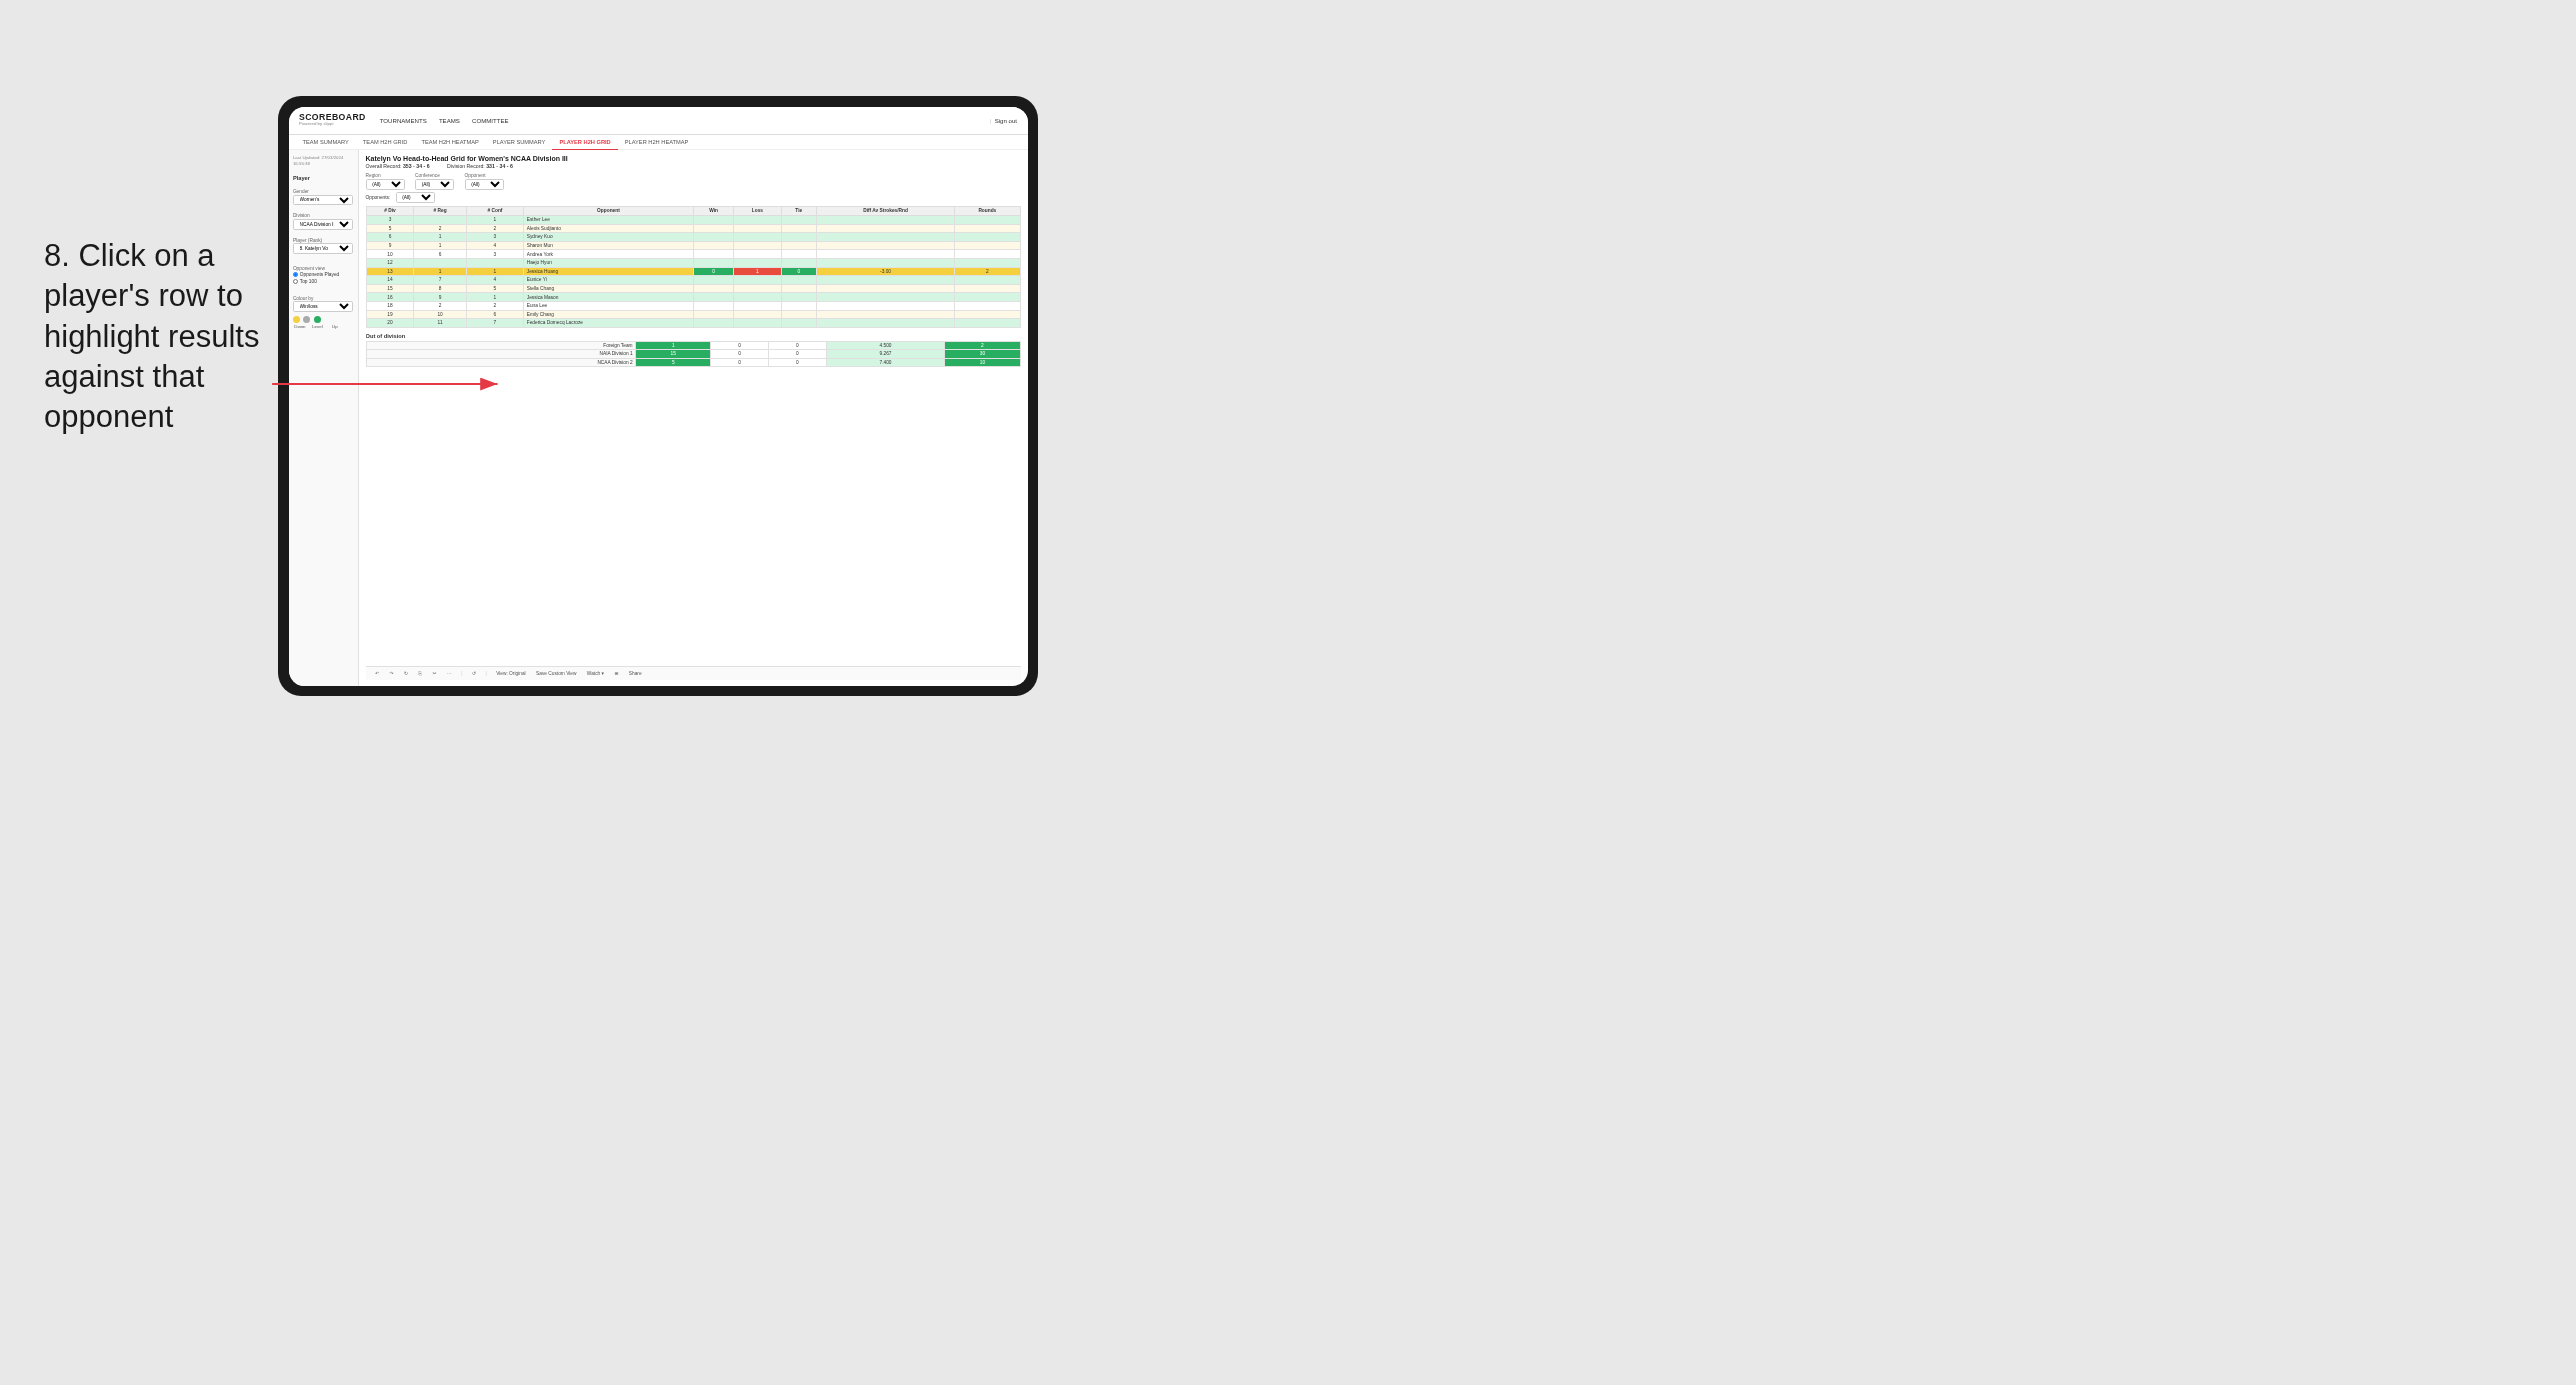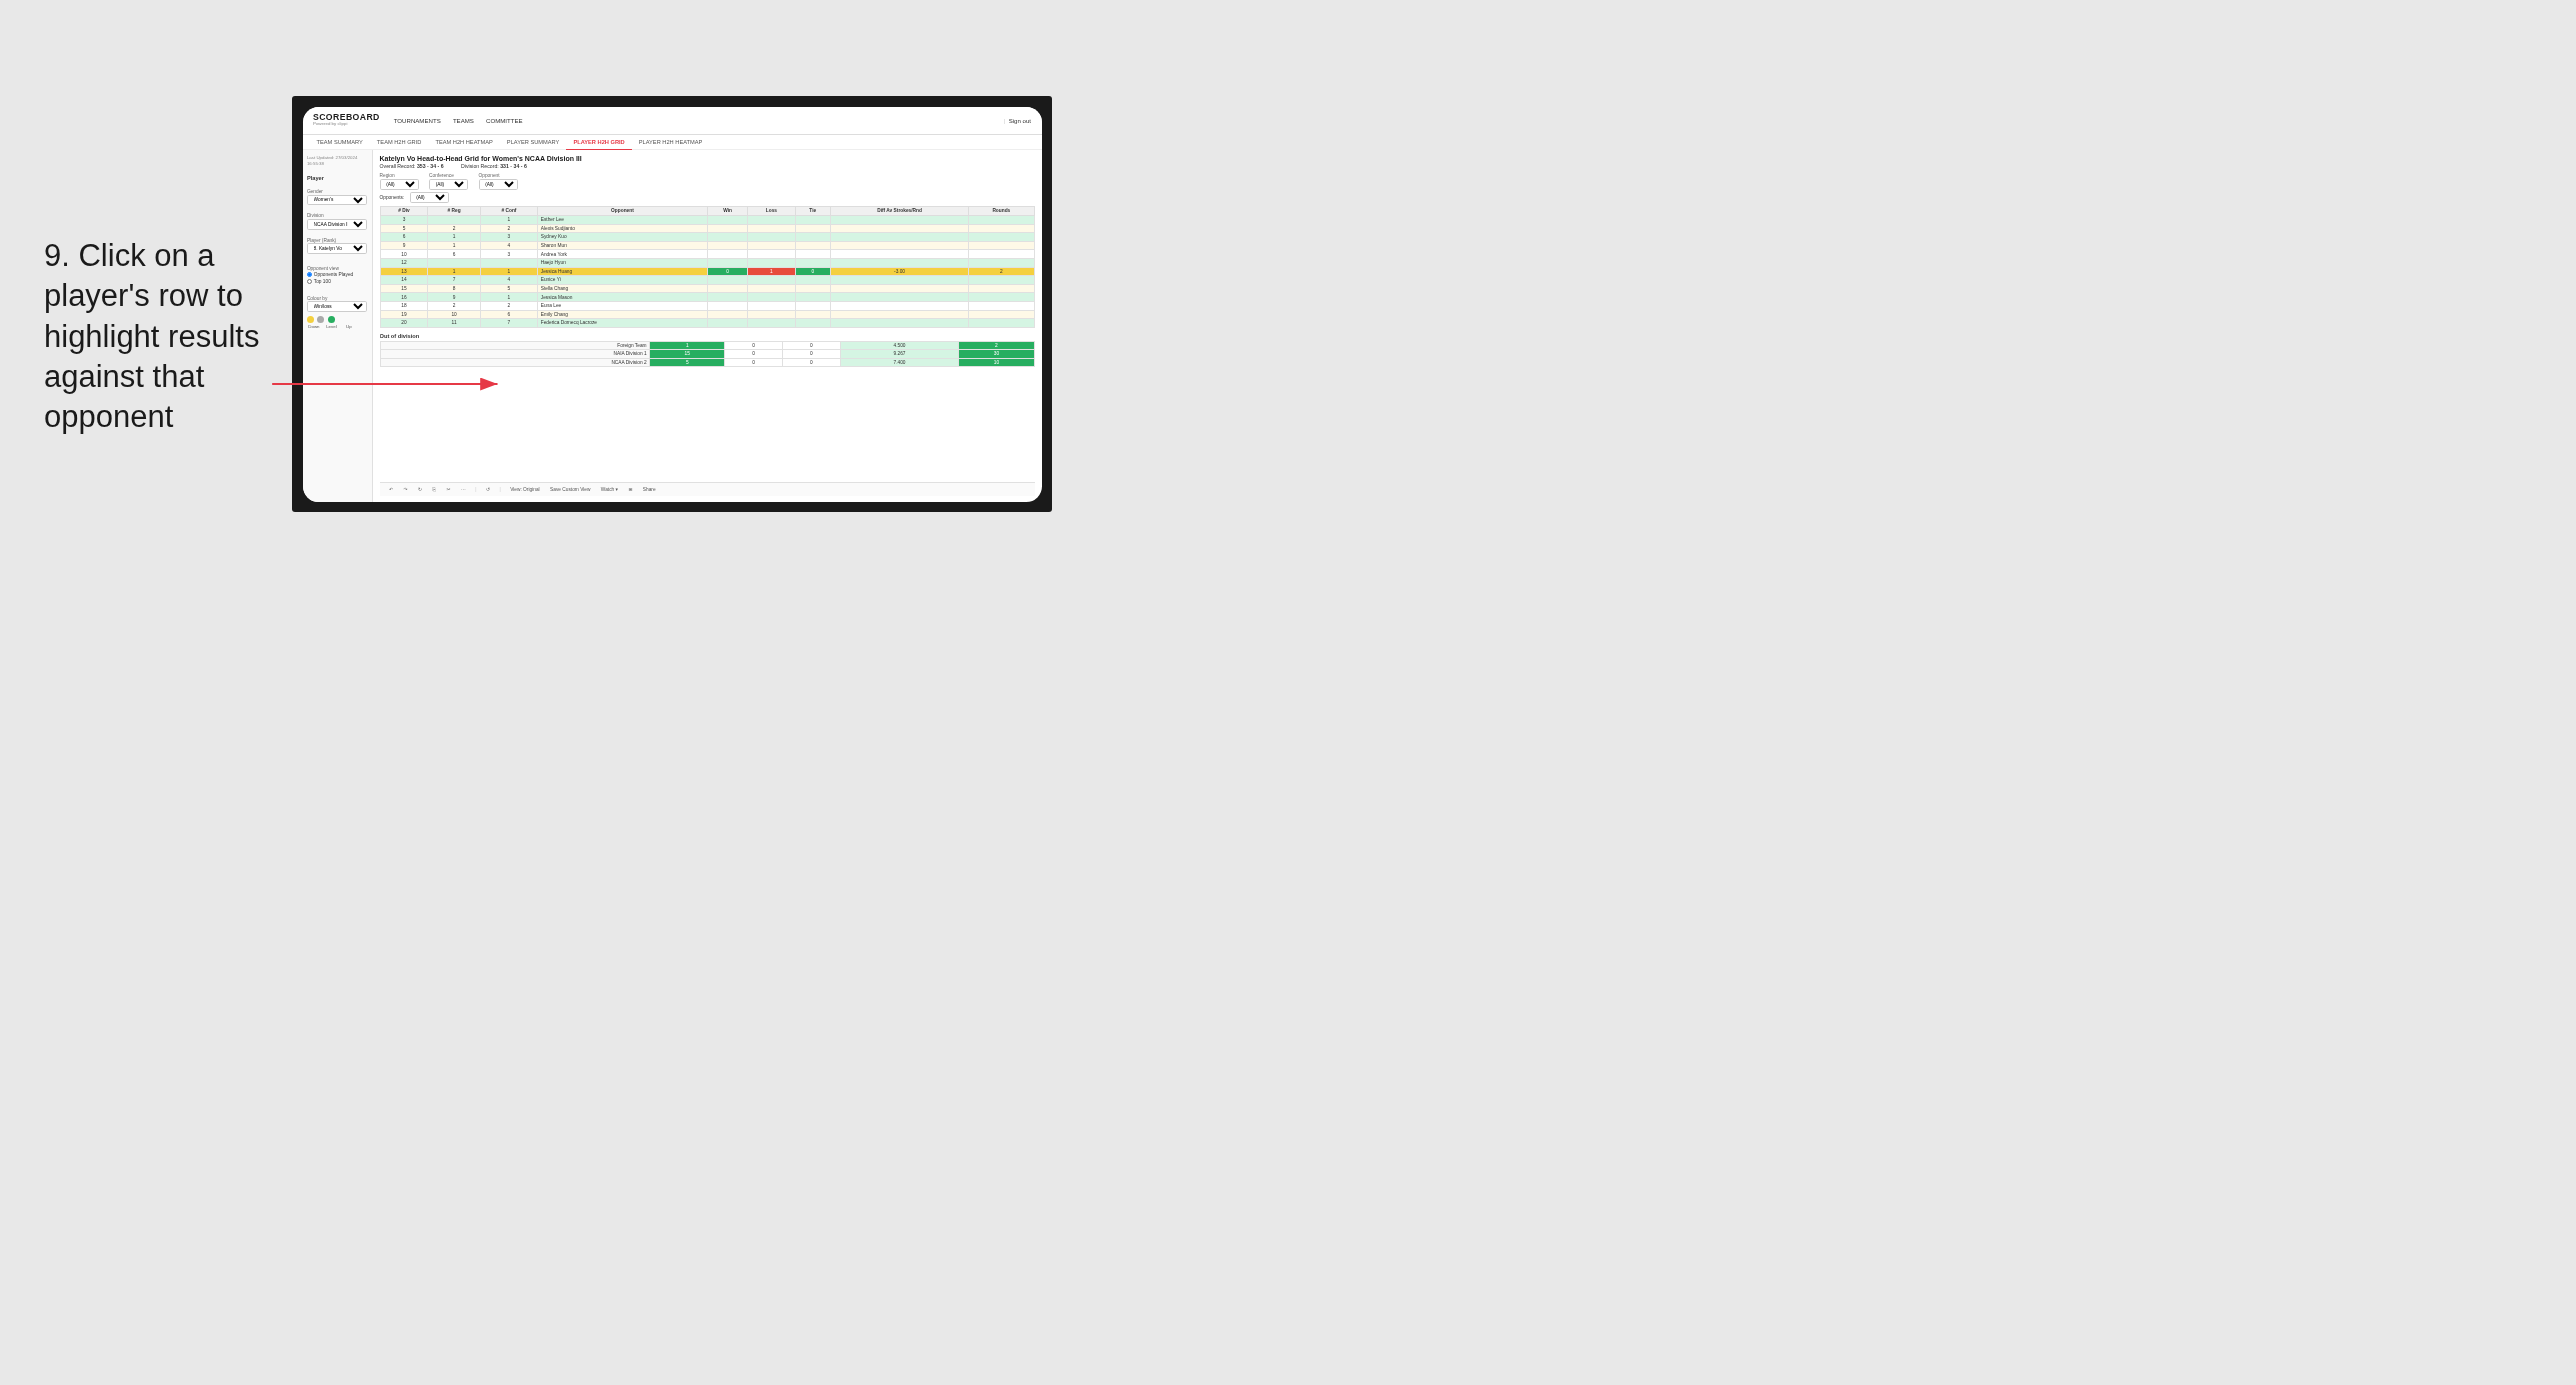--- a/index.html
+++ b/index.html
@@ -8,26 +8,26 @@
       font-family: Arial, sans-serif;
       width: 2576px;
       height: 1386px;
       overflow: hidden;
       position: relative;
     }
 
     
     .tablet-frame {
       position: absolute;
-      left: 292px;
+      left: 278px;
       top: 96px;
       width: 760px;
-      height: 416px;
+      height: 600px;
       background: #1a1a1a;
-      border-radius: 3px;
+      border-radius: 23px;
       padding: 10.5px;
     }
 
     .tablet-screen {
       width: 100%;
       height: 100%;
       background: #fff;
       border-radius: 15.7px;
       overflow: hidden;
       display: flex;
@@ -355,21 +355,21 @@
     .pink-arrow {
       position: absolute;
       left: 271px;
       top: 371px;
       pointer-events: none;
     }
   </style>
 </head>
 <body>
 
-<div class="annotation-text">9. Click on a player's row to highlight results against that opponent</div>
+<div class="annotation-text">8. Click on a player's row to highlight results against that opponent</div>
 
 <div class="tablet-frame">
   <div class="tablet-screen">
 
     <div class="nav-bar">
       <div class="logo-area">
         <span class="logo-text">SCOREBOARD</span>
         <span class="logo-sub">Powered by clippi</span>
       </div>
       <div class="nav-links">

